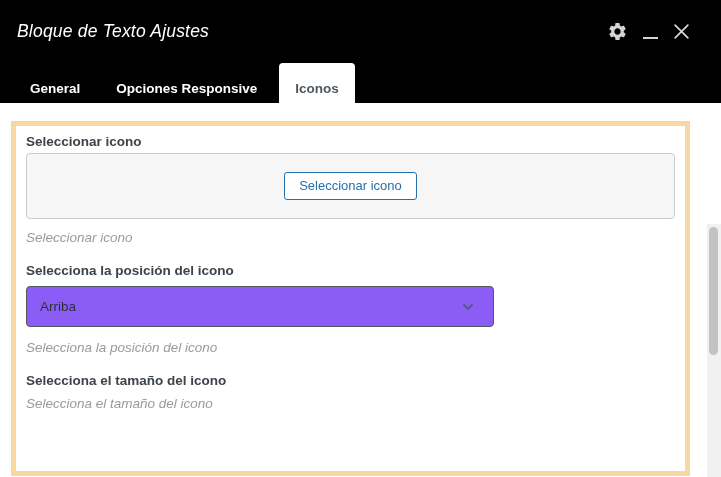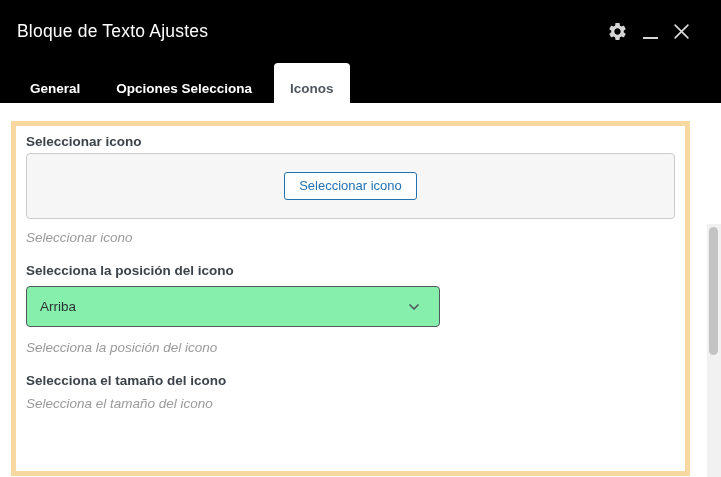--- a/index.html
+++ b/index.html
@@ -5,21 +5,21 @@
   * { margin:0; padding:0; box-sizing:border-box; }
   html,body { width:721px; height:477px; }
   body {
     overflow:hidden; background:#ffffff; position:relative;
     font-family:"Liberation Sans","DejaVu Sans",sans-serif;
     -webkit-font-smoothing:antialiased;
   }
 
   
   .titlebar { background:#000000; height:103px; display:flex; flex-direction:column; justify-content:space-between; }
-  .titlebar-top { display:flex; align-items:center; justify-content:space-between; padding:19px 31px 0 17px; }
+  .titlebar-top { display:flex; align-items:center; justify-content:space-between; padding:19px 31px 0 17px;font-style:italic; }
   .window-title { color:#ffffff; font-size:17.5px; font-weight:500; letter-spacing:.2px; }
   .window-controls { display:flex; align-items:center; gap:15px; }
   .ctrl { background:none; border:none; padding:0; cursor:pointer; display:flex; align-items:center; justify-content:center; height:24px; }
   .minimize-bar { width:15px; height:2px; background:#d5d5d5; margin-top:14px; }
 
   
   .tabs { display:flex; align-items:stretch; padding-left:16px; height:40px;gap:8px; }
   .tab {
     color:#ffffff; font-size:13.5px; font-weight:600; line-height:16px;
     padding:12px 14px 0 14px; background:transparent; border:none; cursor:pointer;
@@ -46,21 +46,21 @@
   .btn-secondary {
     font-size:13px; color:#2271b1; background:#ffffff;
     border:1px solid #2271b1; border-radius:3px;
     padding:5px 14px; cursor:pointer; font-family:inherit; line-height:16px;
   }
 
   .helper { font-size:13.5px; line-height:15px; font-style:italic; color:#9a9a9a; margin-bottom:18px; }
   .helper.last { margin-bottom:0; }
 
   .select {
-    width:414px; height:41px; background:#86efac;
+    width:468px; height:41px; background:#8b5cf6;
     border:1px solid #50575e; border-radius:4px;
     display:flex; align-items:center; justify-content:space-between;
     padding:0 18px 0 13px; margin-bottom:13px; cursor:pointer;
   }
   .select-value { font-size:13.5px; color:#2c3338; }
   .chevron { display:flex; align-items:center; }
 
   
   .scrollbar { position:absolute; top:103px; right:0; width:14px; height:374px; background:#f1f1f1; }
   .scroll-thumb { position:absolute; top:3px; left:2px; width:9px; height:128px; background:#c3c3c3; border-radius:5px; }
@@ -83,21 +83,21 @@
       <button class="ctrl">
         <svg width="17" height="17" viewBox="0 0 16 16" aria-hidden="true">
           <path d="M2 2 L14 14 M14 2 L2 14" stroke="#dcdcdc" stroke-width="1.5" fill="none" stroke-linecap="round"></path>
         </svg>
       </button>
     </div>
   </div>
 
   <div class="tabs">
     <button class="tab">General</button>
-    <button class="tab">Opciones Selecciona</button>
+    <button class="tab">Opciones Responsive</button>
     <button class="tab active">Iconos</button>
   </div>
 </div>
 
 <div class="content">
   <div class="panel">
 
     <div class="field-label">Seleccionar icono</div>
     <div class="picker-box">
       <button class="btn-secondary">Seleccionar icono</button>

